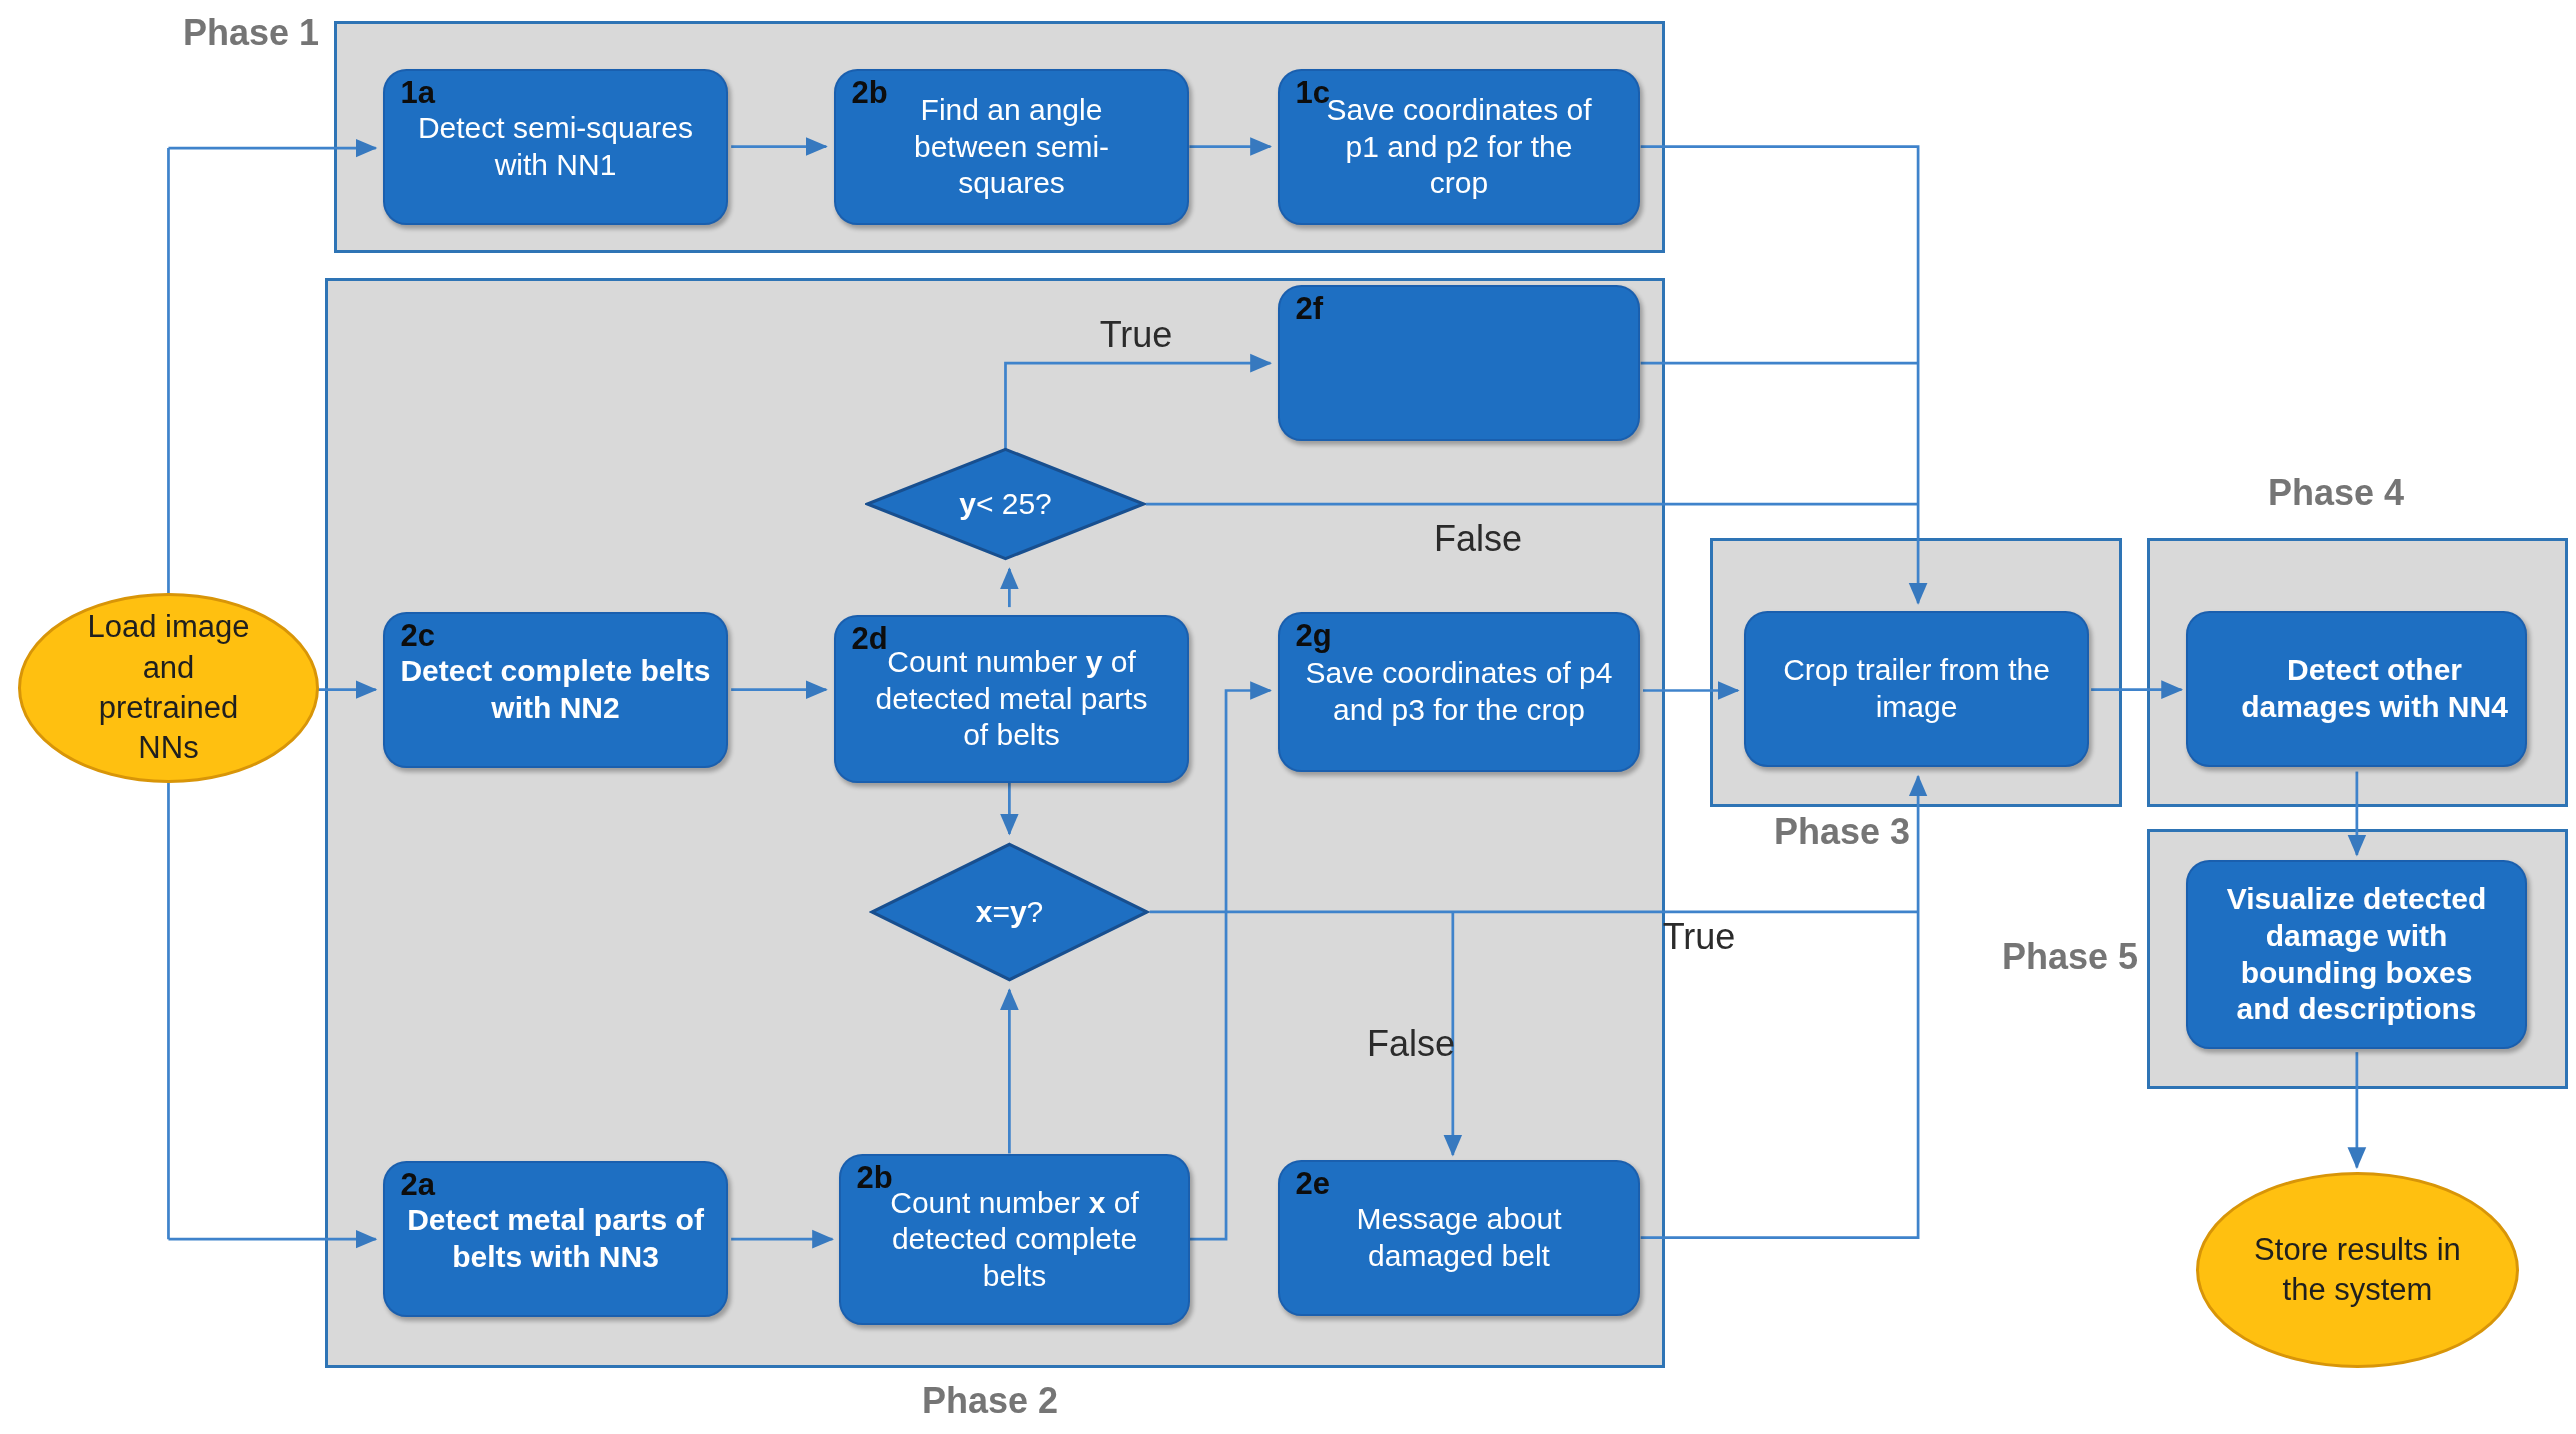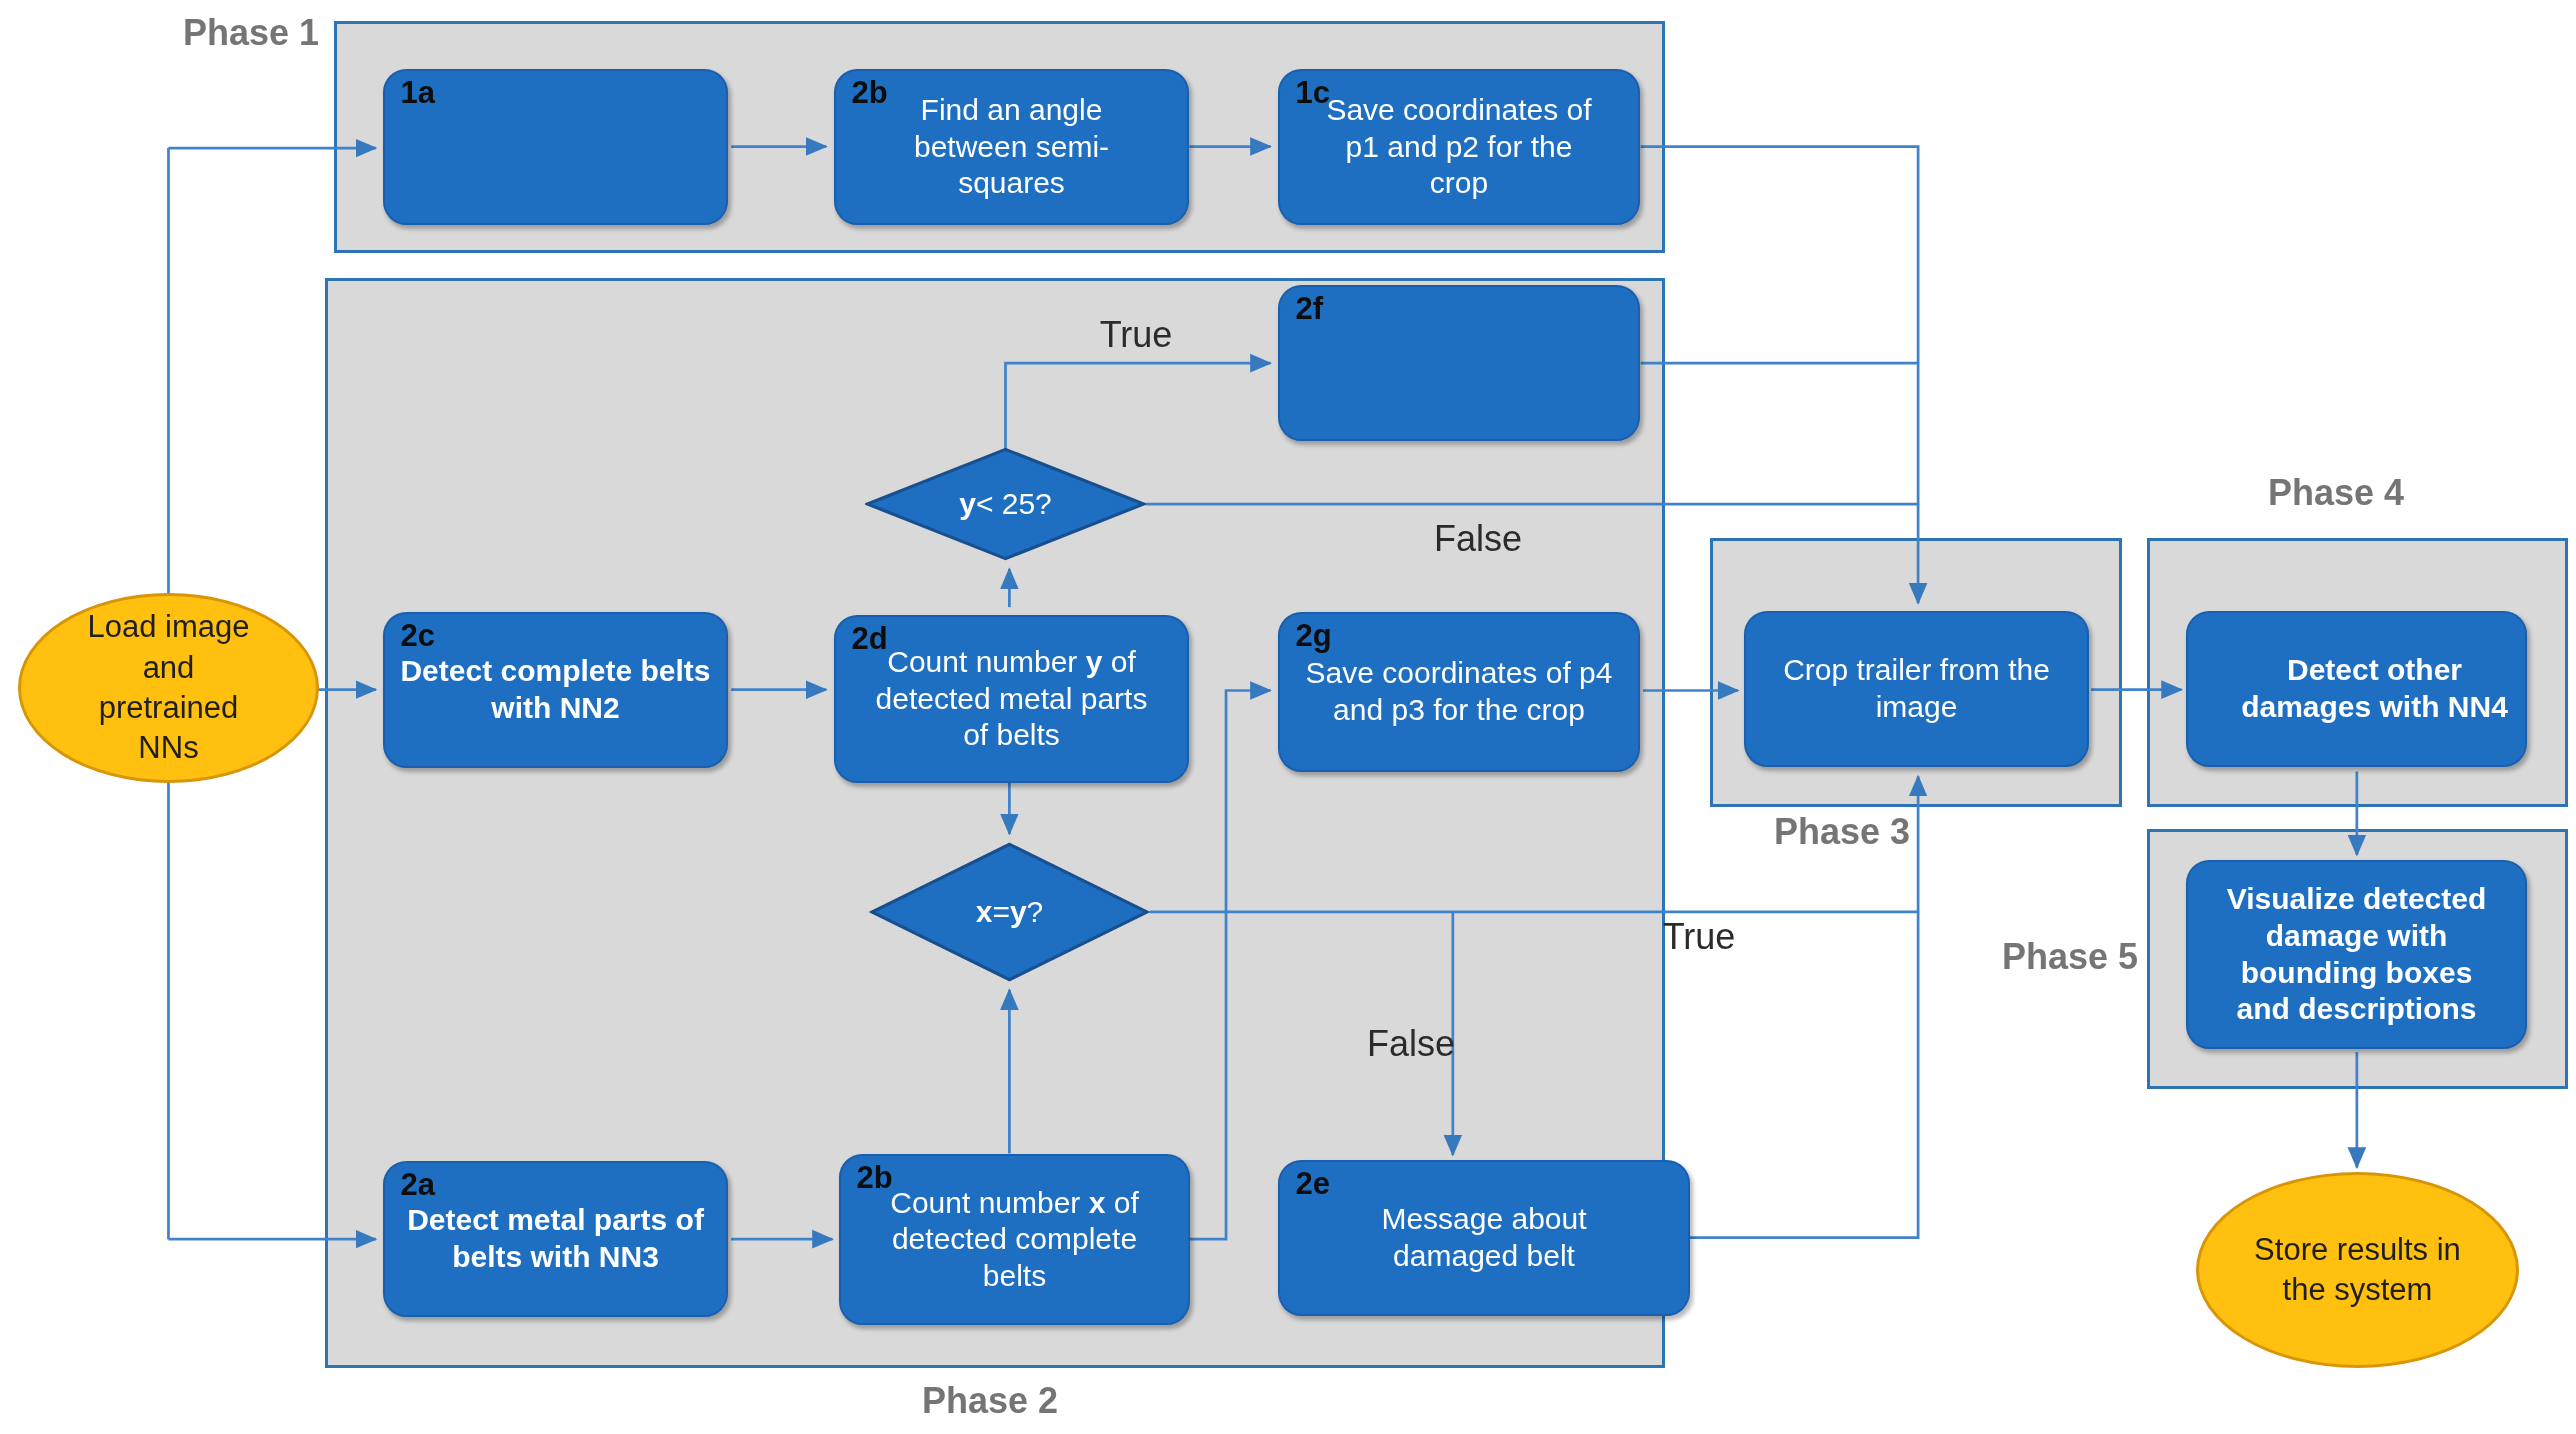--- a/index.html
+++ b/index.html
@@ -29,21 +29,21 @@
   #n-1b{left:834px;top:69px;width:355px;height:156px;}
   #n-1c{left:1278px;top:69px;width:362px;height:156px;}
   #n-2f{left:1278px;top:285px;width:362px;height:156px;}
   #n-2c{left:383px;top:612px;width:345px;height:156px;font-weight:600;}
   #n-2d{left:834px;top:606px;width:355px;height:168px;margin-top:9px;}
   #n-2g{left:1278px;top:612px;width:362px;height:160px;}
   #n-crop{left:1744px;top:611px;width:345px;height:156px;}
   #n-detect{left:2186px;top:611px;width:341px;height:156px;font-weight:600;}
   #n-2a{left:383px;top:1161px;width:345px;height:156px;font-weight:600;}
   #n-2b{left:839px;top:1154px;width:351px;height:171px;}
-  #n-2e{left:1278px;top:1160px;width:412px;height:156px;}
+  #n-2e{left:1278px;top:1160px;width:362px;height:156px;}
   #n-visualize{left:2186px;top:860px;width:341px;height:189px;font-weight:600;}
   #n-1a .node-text{max-width:304px;} #n-1b .node-text{max-width:265px;}
   #n-1c .node-text{max-width:288px;} #n-2f .node-text{max-width:265px;}
   #n-2c .node-text{max-width:327px;} #n-2d .node-text{max-width:304px;}
   #n-2g .node-text{max-width:320px;} #n-crop .node-text{max-width:304px;}
   #n-detect .node-text{max-width:335px;padding-left:36px;} #n-2a .node-text{max-width:327px;}
   #n-2b .node-text{max-width:273px;} #n-2e .node-text{max-width:265px;}
   #n-visualize .node-text{max-width:273px;}
   
   .terminal{
@@ -123,20 +123,21 @@
 
   <div class="terminal" id="t-start">
     <span class="node-text">Load image and pretrained NNs</span>
   </div>
   <div class="terminal" id="t-end">
     <span class="node-text">Store results in the system</span>
   </div>
 
   <div class="node" id="n-1a">
     <span class="badge">1a</span>
+    <span class="node-text">Detect semi-squares with NN1</span>
   </div>
   <div class="node" id="n-1b">
     <span class="badge">2b</span>
     <span class="node-text">Find an angle between semi-squares</span>
   </div>
   <div class="node" id="n-1c">
     <span class="badge">1c</span>
     <span class="node-text">Save coordinates of p1 and p2 for the crop</span>
   </div>
   <div class="node" id="n-2f">

